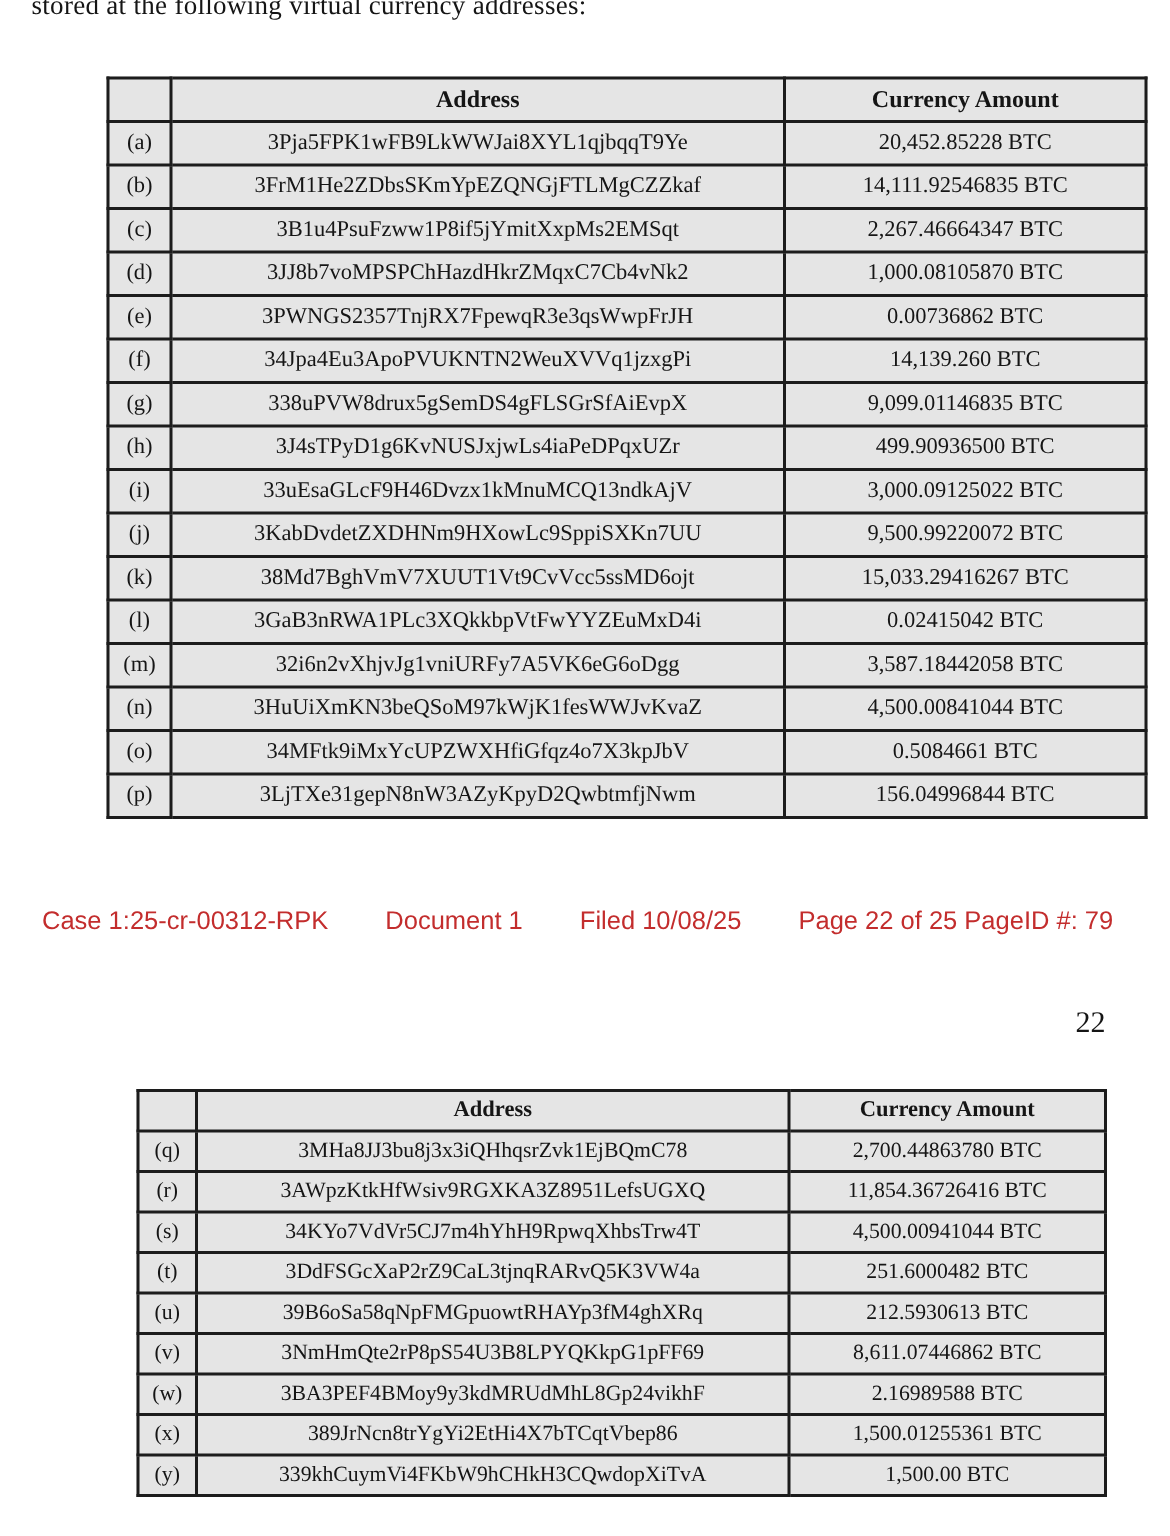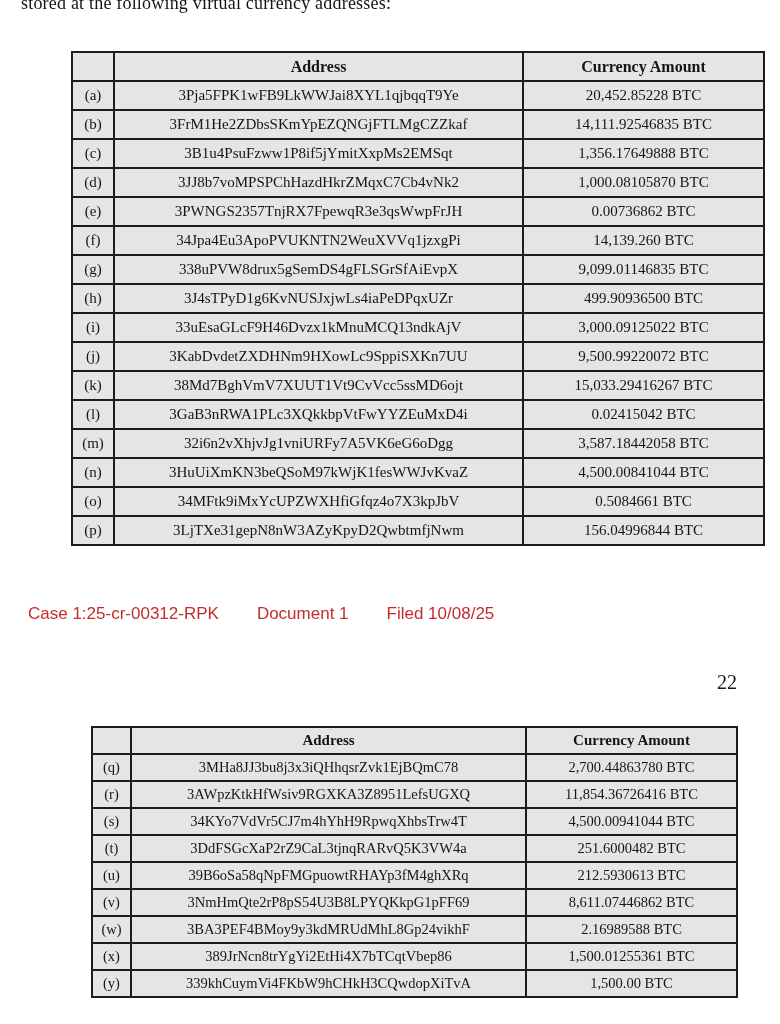--- a/index.html
+++ b/index.html
@@ -80,21 +80,21 @@
         <td class="col-amt">20,452.85228 BTC</td>
       </tr>
       <tr>
         <td class="col-label">(b)</td>
         <td class="col-addr">3FrM1He2ZDbsSKmYpEZQNGjFTLMgCZZkaf</td>
         <td class="col-amt">14,111.92546835 BTC</td>
       </tr>
       <tr>
         <td class="col-label">(c)</td>
         <td class="col-addr">3B1u4PsuFzww1P8if5jYmitXxpMs2EMSqt</td>
-        <td class="col-amt">1,356.17649888 BTC</td>
+        <td class="col-amt">2,267.46664347 BTC</td>
       </tr>
       <tr>
         <td class="col-label">(d)</td>
         <td class="col-addr">3JJ8b7voMPSPChHazdHkrZMqxC7Cb4vNk2</td>
         <td class="col-amt">1,000.08105870 BTC</td>
       </tr>
       <tr>
         <td class="col-label">(e)</td>
         <td class="col-addr">3PWNGS2357TnjRX7FpewqR3e3qsWwpFrJH</td>
         <td class="col-amt">0.00736862 BTC</td>
@@ -154,20 +154,21 @@
         <td class="col-addr">3LjTXe31gepN8nW3AZyKpyD2QwbtmfjNwm</td>
         <td class="col-amt">156.04996844 BTC</td>
       </tr>
     </tbody>
 </table>
 
 <div class="stamp" style="color: rgb(195, 45, 45);">
   <span>Case 1:25-cr-00312-RPK</span>
   <span>Document 1</span>
   <span>Filed 10/08/25</span>
+  <span>Page 22 of 25 PageID #: 79</span>
 </div>
 
 <div class="pagenum">22</div>
 
 <table class="btc-table t2">
   <thead>
     <tr>
       <th class="col-label"></th>
       <th class="col-addr">Address</th>
       <th class="col-amt">Currency Amount</th>

